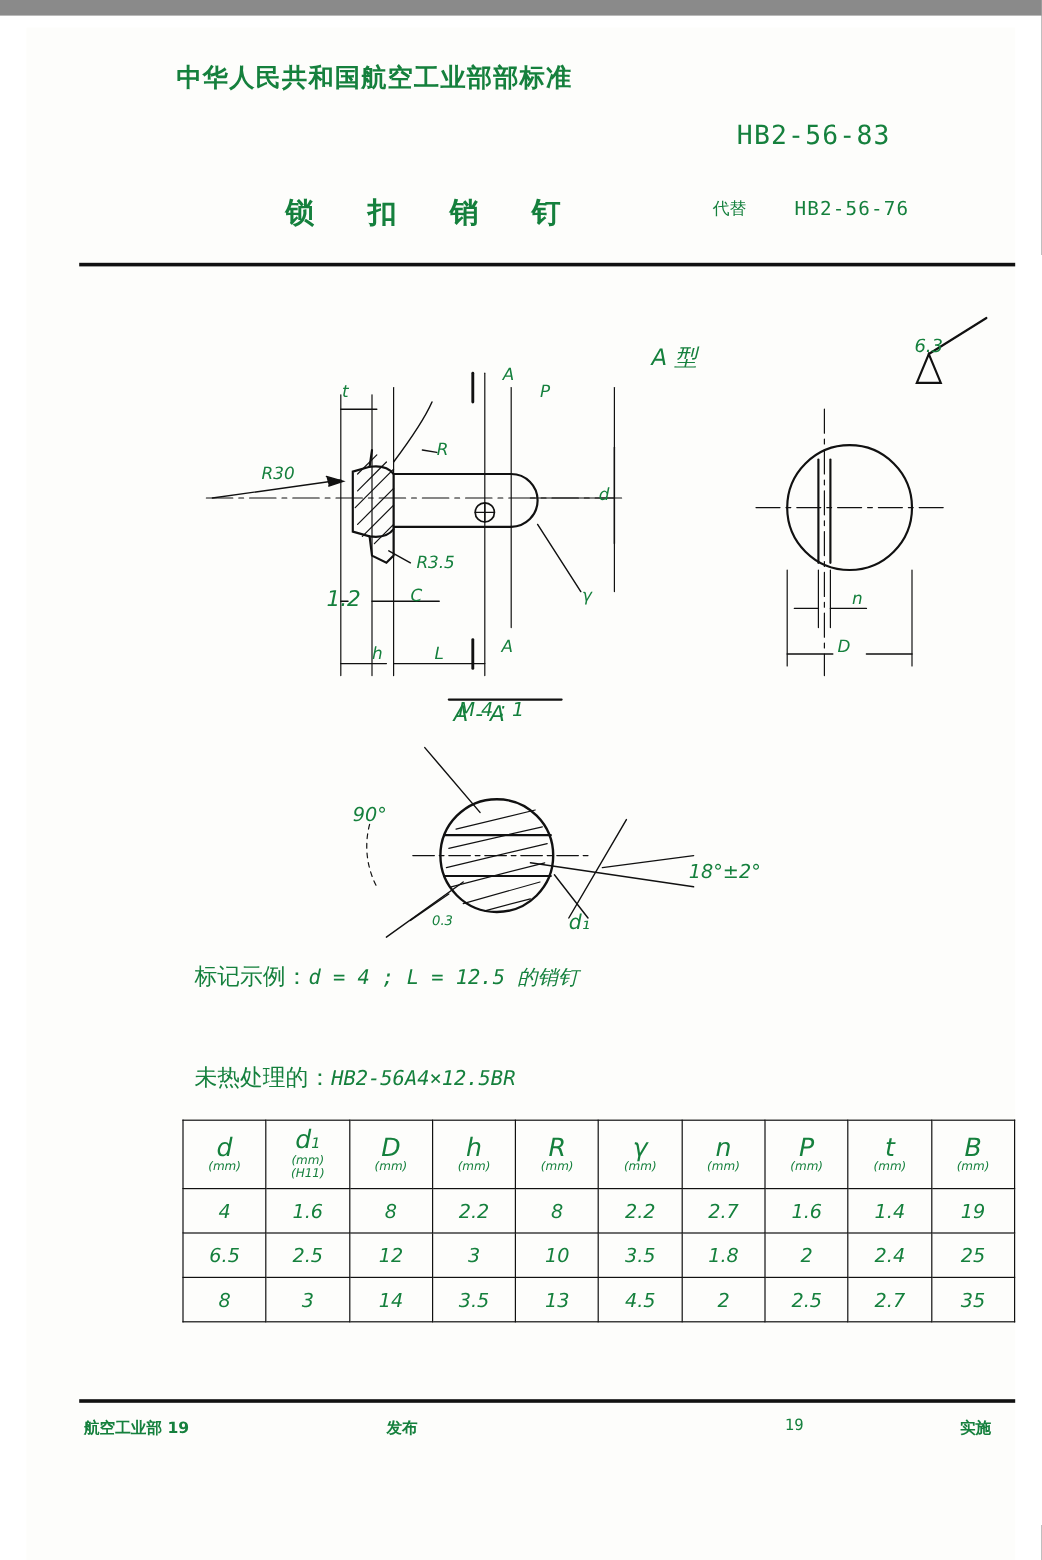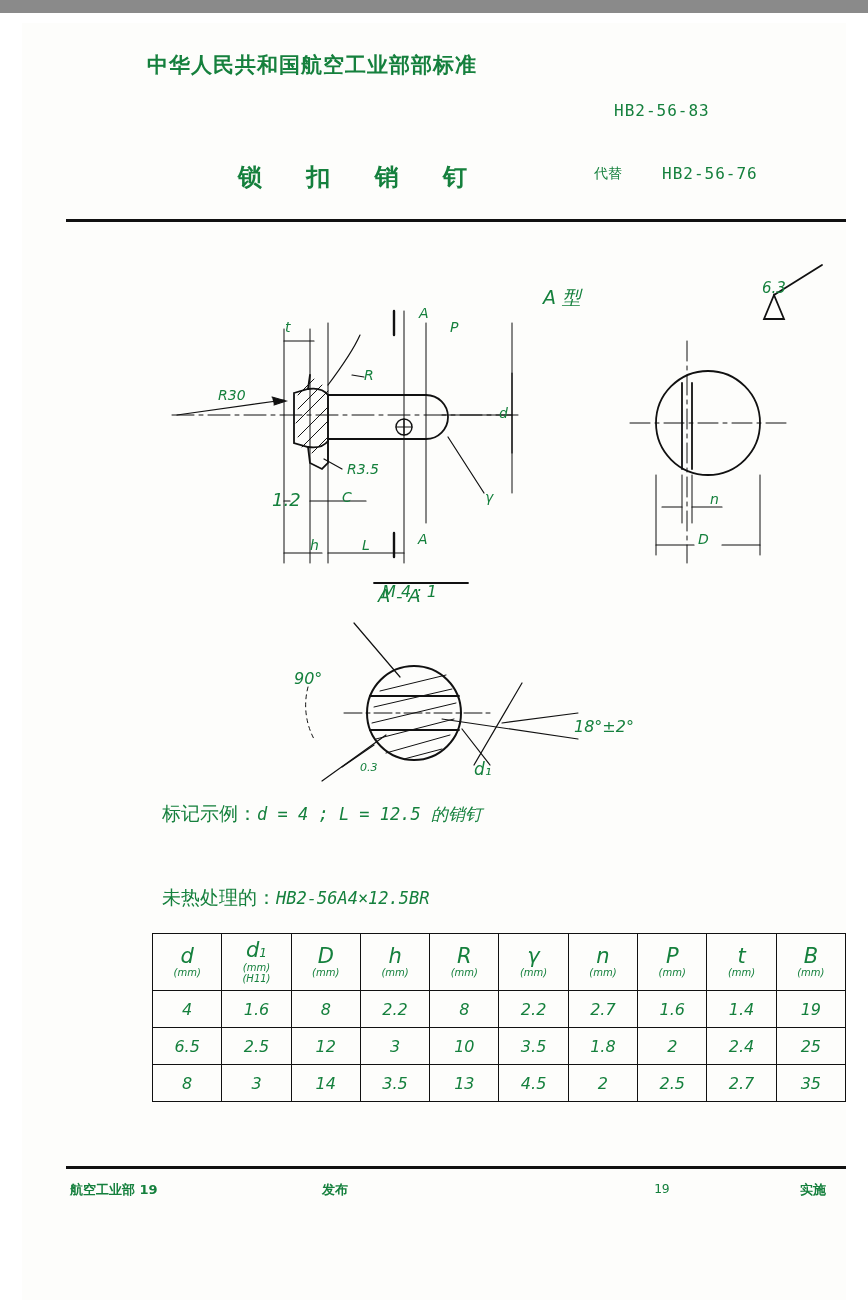--- a/index.html
+++ b/index.html
@@ -33,21 +33,21 @@
     top: 28px;
     font-size: 21px;
     font-weight: bold;
     letter-spacing: 1px;
     font-family: "DejaVu Sans", sans-serif;
   }
   .std-code {
     position: absolute;
     left: 592px;
     top: 78px;
-    font-size: 16px;
+    font-size: 22px;
     font-family: "DejaVu Sans Mono", monospace;
     letter-spacing: 1px;
   }
   .doc-name {
     position: absolute;
     left: 216px;
     top: 138px;
     font-size: 24px;
     font-weight: bold;
     letter-spacing: 18px;

